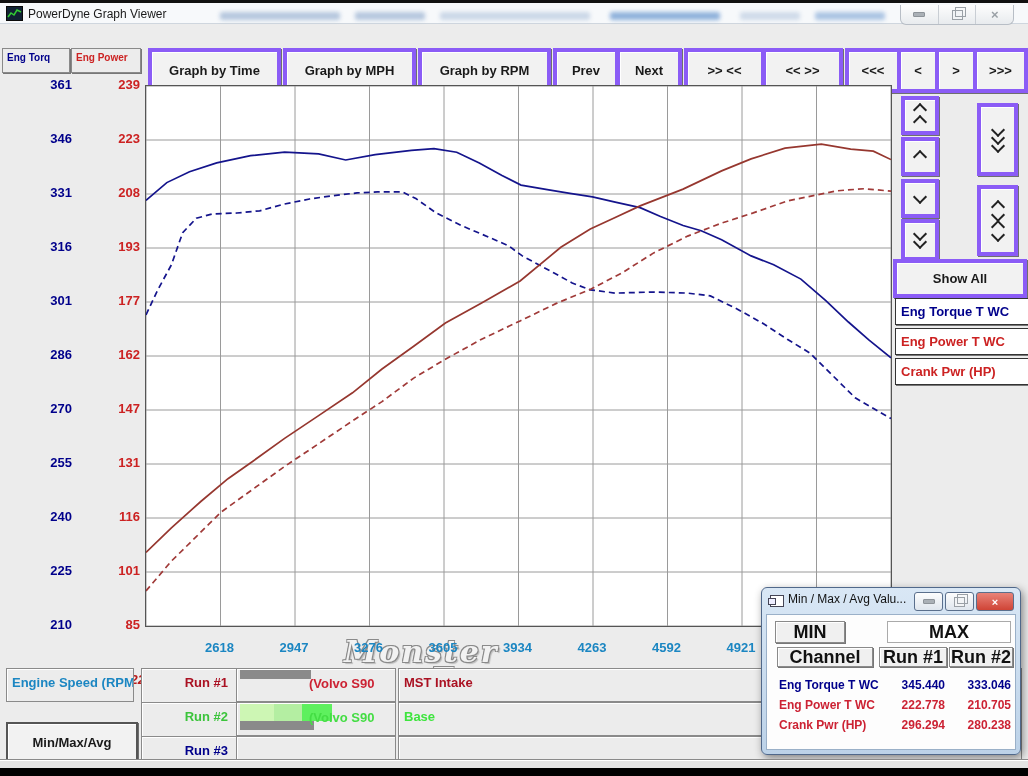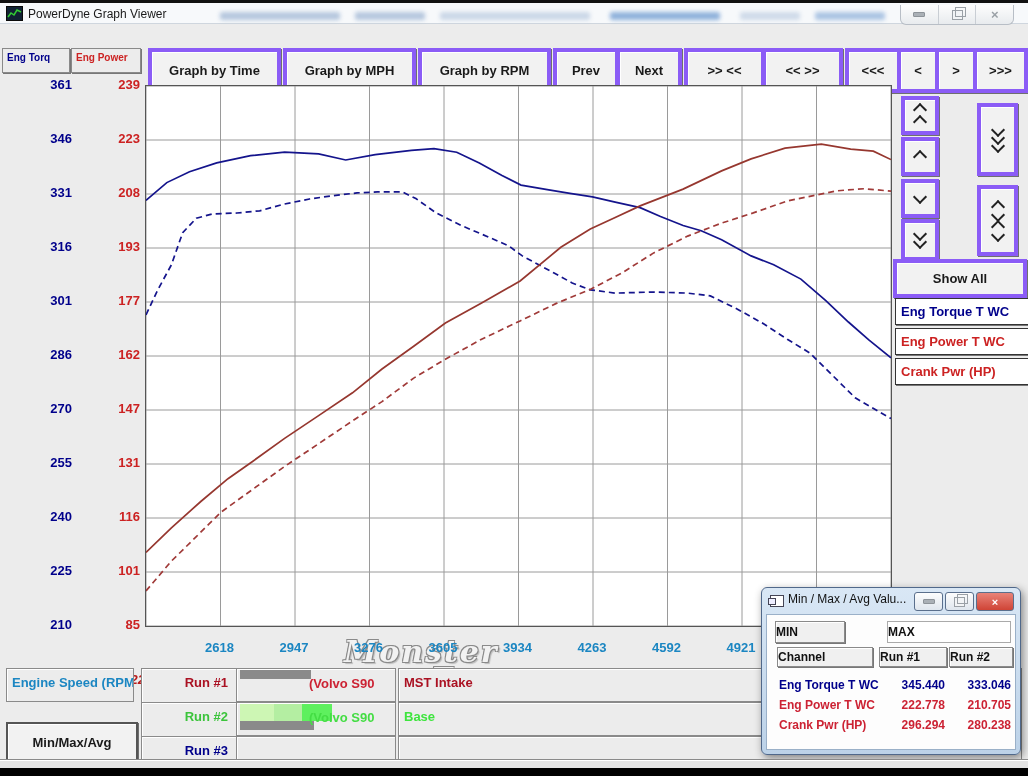--- a/index.html
+++ b/index.html
@@ -54,21 +54,21 @@
          background:linear-gradient(#d9e7f5,#bcd2e8);box-shadow:2px 3px 8px rgba(0,0,0,.45);}
   #mm-title{position:absolute;left:6px;top:4px;font-size:12px;color:#111;white-space:nowrap;}
   #mm-icon{position:absolute;left:8px;top:7px;width:12px;height:10px;border:1px solid #445;background:#fff;}
   #mm-icon:before{content:"";position:absolute;left:-3px;top:2px;width:6px;height:5px;border:1px solid #445;background:#eef;}
   #mm-controls{position:absolute;right:6px;top:4px;display:flex;gap:2px;}
   .mm-btn{width:27px;height:17px;border:1px solid #5a6f8c;border-radius:3px;background:linear-gradient(#fdfdfd,#dfe6ee);
           display:flex;align-items:center;justify-content:center;font-size:11px;color:#333;cursor:pointer;}
   .mm-close{width:36px;background:linear-gradient(#e98379,#cf4436);color:#fff;font-weight:bold;}
   #mm-body{position:absolute;left:4px;top:26px;width:248px;height:134px;background:#fdfdfd;border:1px solid #9ab0c8;}
   .mm-raised{position:absolute;background:#f0f0f0;border:1px solid #8a8a8a;box-shadow:1px 1px 0 #777, inset 1px 1px 0 #fff;
-             font-size:12px;font-weight:bold;color:#111;}
+             font-size:18px;font-weight:bold;text-align:center;color:#111;}
   .mm-row{position:absolute;left:0;width:248px;height:20px;font-size:12px;font-weight:bold;}
   .mm-cell-name{position:absolute;left:12px;top:3px;}
   .mm-cell-n1{position:absolute;left:100px;width:78px;top:3px;text-align:right;}
   .mm-cell-n2{position:absolute;left:182px;width:62px;top:3px;text-align:right;}
   
   #divider{position:absolute;left:0;top:759px;width:1028px;height:1px;background:#8a8a8a;}
   #taskstrip{position:absolute;left:0;top:760px;width:1028px;height:8px;background:#e4e4e4;border-top:1px solid #fff;}
   #blackstrip{position:absolute;left:0;top:768px;width:1028px;height:8px;background:#000;}
 </style>
 </head>

